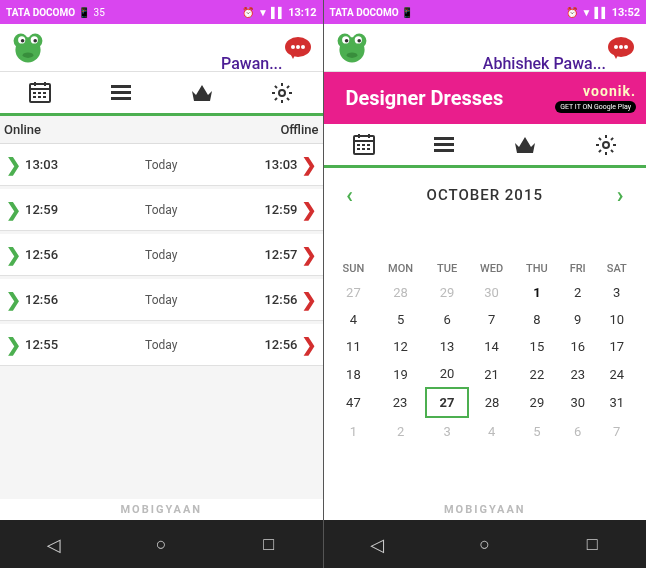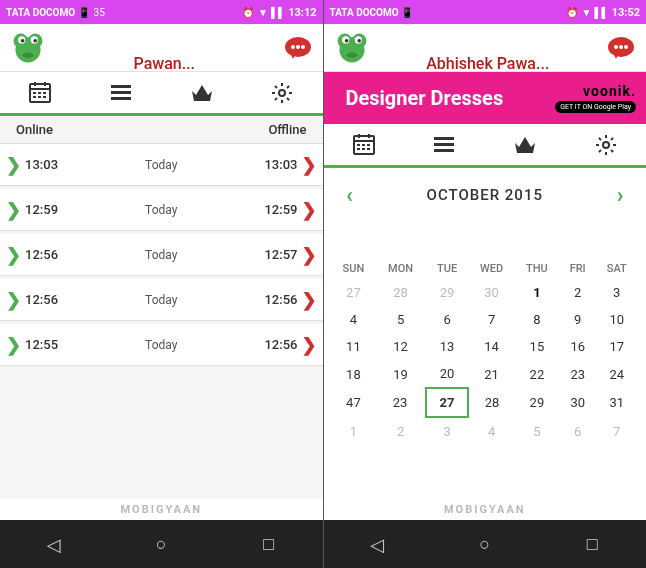--- a/index.html
+++ b/index.html
@@ -48,23 +48,23 @@
       justify-content: space-between;
       padding: 0 10px;
       border-bottom: 1px solid #e0e0e0;
     }
     .frog-logo {
       width: 36px;
       height: 36px;
     }
     .user-name {
       font-size: 16px;
-      color: #b91c1c;
+      color: #4c1d95;
       flex: 1;
-      text-align: center;
+      text-align: right;
       font-weight: 500;
       margin-top: 32px;
     }
     .chat-bubble {
       width: 30px;
       height: 30px;
     }
 
     
     .toolbar {
@@ -101,21 +101,21 @@
       justify-content: center;
       color: #ccc;
       font-size: 18px;
       cursor: pointer;
     }
 
     
     .online-offline-header {
       display: flex;
       justify-content: space-between;
-      padding: 6px 16px;
+      padding: 6px 4px;
       background: #f5f5f5;
       font-size: 13px;
       font-weight: 500;
       color: #333;
       border-bottom: 1px solid #ddd;
       gap: 32px;
     }
 
     .session-list {
       flex: 1;
@@ -193,21 +193,21 @@
     }
     .ad-voonik {
       display: flex;
       flex-direction: column;
       align-items: flex-end;
       gap: 2px;
     }
     .voonik-logo {
       font-size: 14px;
       font-weight: bold;
-      color: #000000;
+      color: #fef9c3;
       letter-spacing: 1px;
     }
     .google-play-badge {
       background: #000;
       color: #fff;
       font-size: 7px;
       padding: 2px 5px;
       border-radius: 6px;
       display: flex;
       align-items: center;

